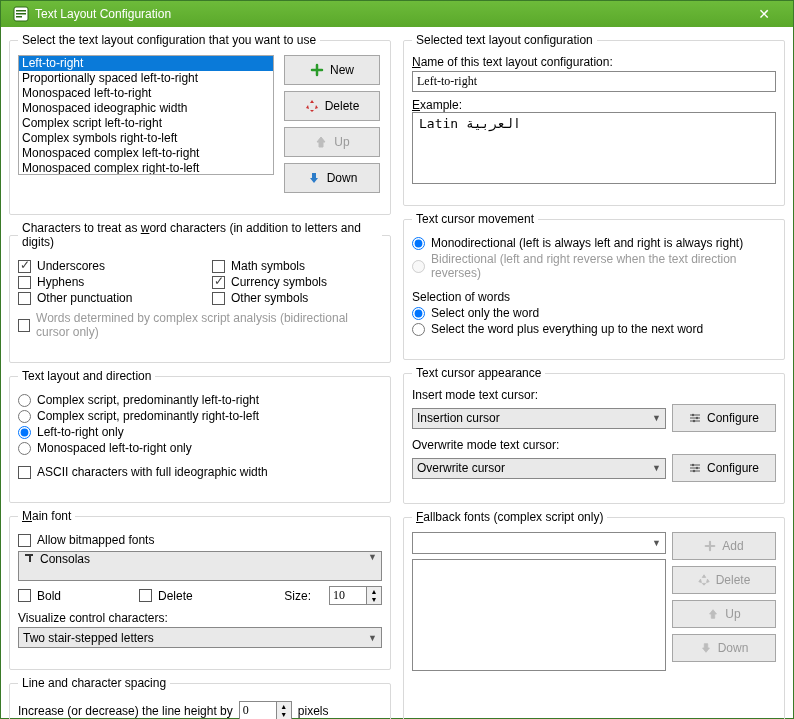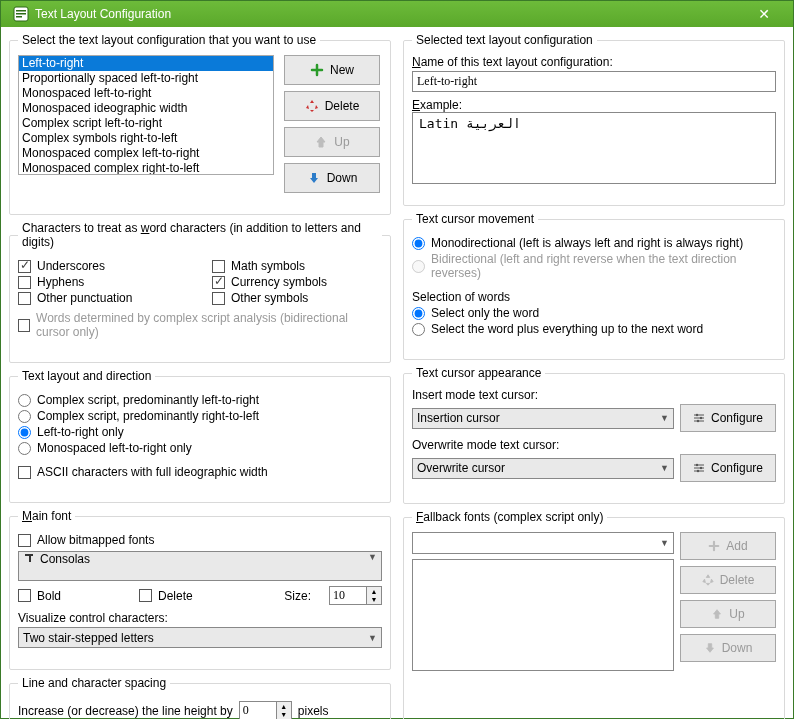--- a/index.html
+++ b/index.html
@@ -32,21 +32,21 @@
   .select{border:1px solid #888;background:#e9e9e9;height:21px;display:flex;align-items:center;padding:0 4px;font-size:12px;cursor:default;position:relative}
   .select.white{background:#fff}
   .select .caret{margin-left:auto;font-size:9px;color:#555}
   .spinner{display:flex}
   .spinner input{width:38px;border:1px solid #888;padding:1px 3px;font:12px "Segoe UI"}
   .spinner .spin{width:15px;border:1px solid #888;border-left:none;display:flex;flex-direction:column}
   .spinner .sp{flex:1;display:flex;align-items:center;justify-content:center;font-size:7px;background:#eee;cursor:default}
   .example-box{border:1px solid #888;background:#fff;height:72px;padding:3px 6px;font-family:Consolas,monospace;font-size:13px}
   .twocol{display:flex;gap:24px}
   .twocol>div{flex:1}
-  .small-btn{width:96px;height:28px}
+  .small-btn{width:104px;height:28px}
   .fallback-list{border:1px solid #888;background:#fff;height:112px}
   .bottom-bar{height:44px;display:flex;align-items:center;justify-content:flex-end;gap:6px;padding:0 10px}
   .dlg-btn{width:90px;height:26px;border:1px solid #a6a6a6;background:#e9e9e9;display:flex;align-items:center;justify-content:center;gap:5px;font-size:12px;cursor:default}
   .dlg-btn.primary{border:2px solid #1d6cd1}
   .font-select{display:flex;border:1px solid #888;background:#e9e9e9;height:30px;padding:0 4px;gap:5px}
   .font-select .caret{margin-left:auto;font-size:9px;color:#555}
 </style>
 </head>
 <body>
 

